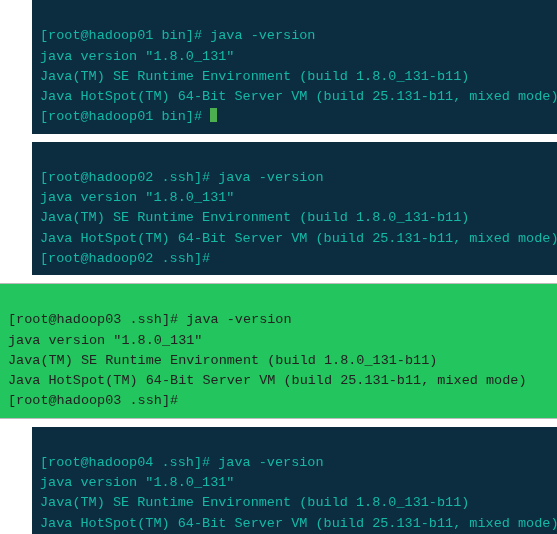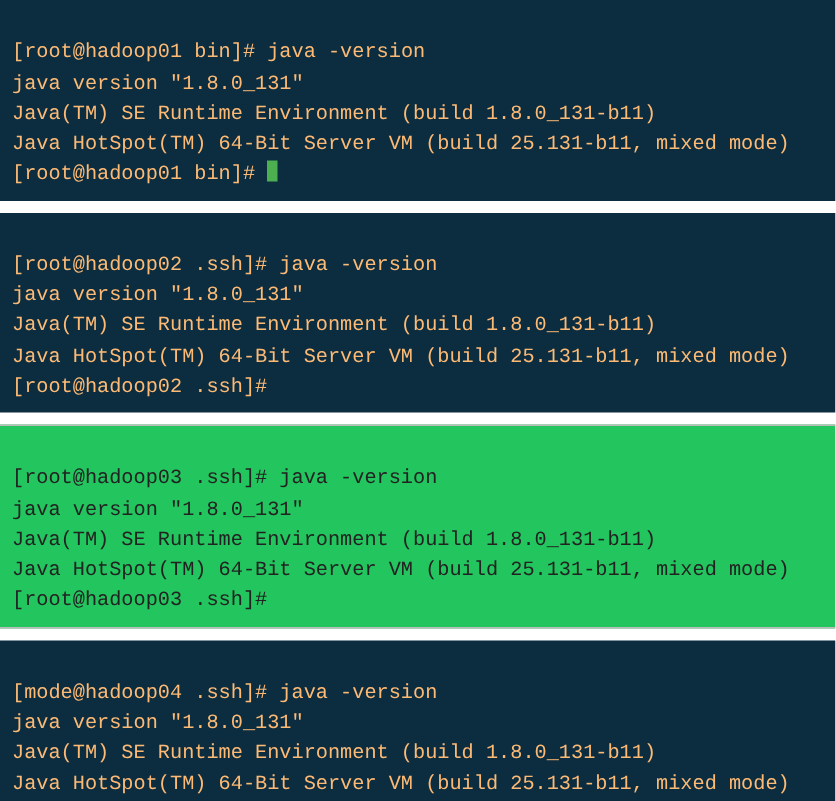--- a/index.html
+++ b/index.html
@@ -12,21 +12,22 @@
     width: 557px;
   }
   .term {
     white-space: pre;
     padding: 6px 8px;
     margin-bottom: 8px;
     position: relative;
   }
   .dark {
     background: #0c2d40;
-    color: #fdba74;
+    color: #14b8a6;
+    margin-left: 32px;
   }
   .light {
     background: #22c55e;
     color: #222;
     border-top: 1px solid #bbb;
     border-bottom: 1px solid #bbb;
   }
   .prompt { color: inherit; }
   .cursor {
     display: inline-block;
@@ -57,19 +58,19 @@
 
 <div class="term light">
 <span><span class="prompt">[root@hadoop03 .ssh]# </span><span>java -version</span></span>
 <span>java version "1.8.0_131"</span>
 <span>Java(TM) SE Runtime Environment (build 1.8.0_131-b11)</span>
 <span>Java HotSpot(TM) 64-Bit Server VM (build 25.131-b11, mixed mode)</span>
 <span><span class="prompt">[root@hadoop03 .ssh]# </span></span>
 </div>
 
 <div class="term dark" style="margin-bottom:0;">
-<span><span class="prompt">[mode@hadoop04 .ssh]# </span><span>java -version</span></span>
+<span><span class="prompt">[root@hadoop04 .ssh]# </span><span>java -version</span></span>
 <span>java version "1.8.0_131"</span>
 <span>Java(TM) SE Runtime Environment (build 1.8.0_131-b11)</span>
 <span>Java HotSpot(TM) 64-Bit Server VM (build 25.131-b11, mixed mode)</span>
 
 
 </div>
 
 </body></html>

